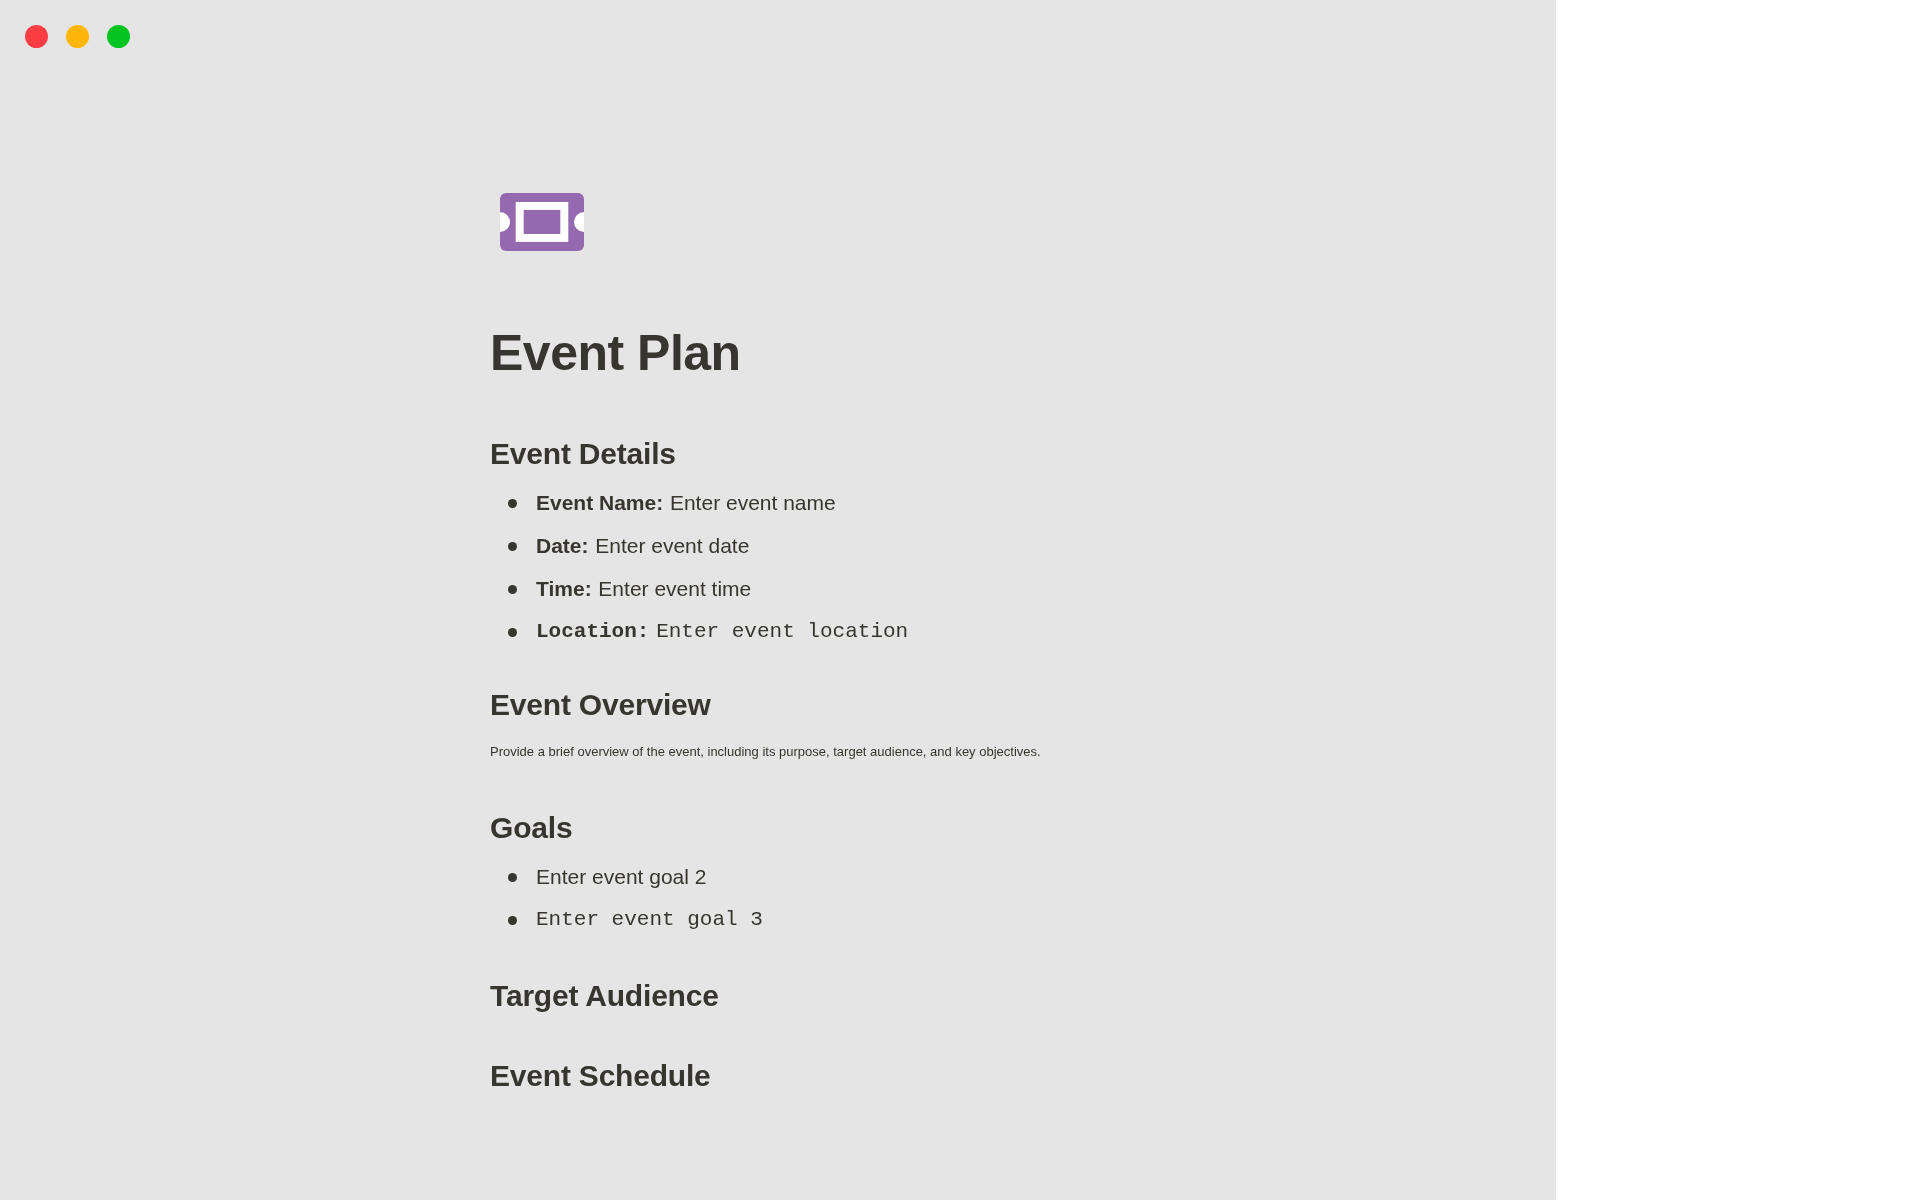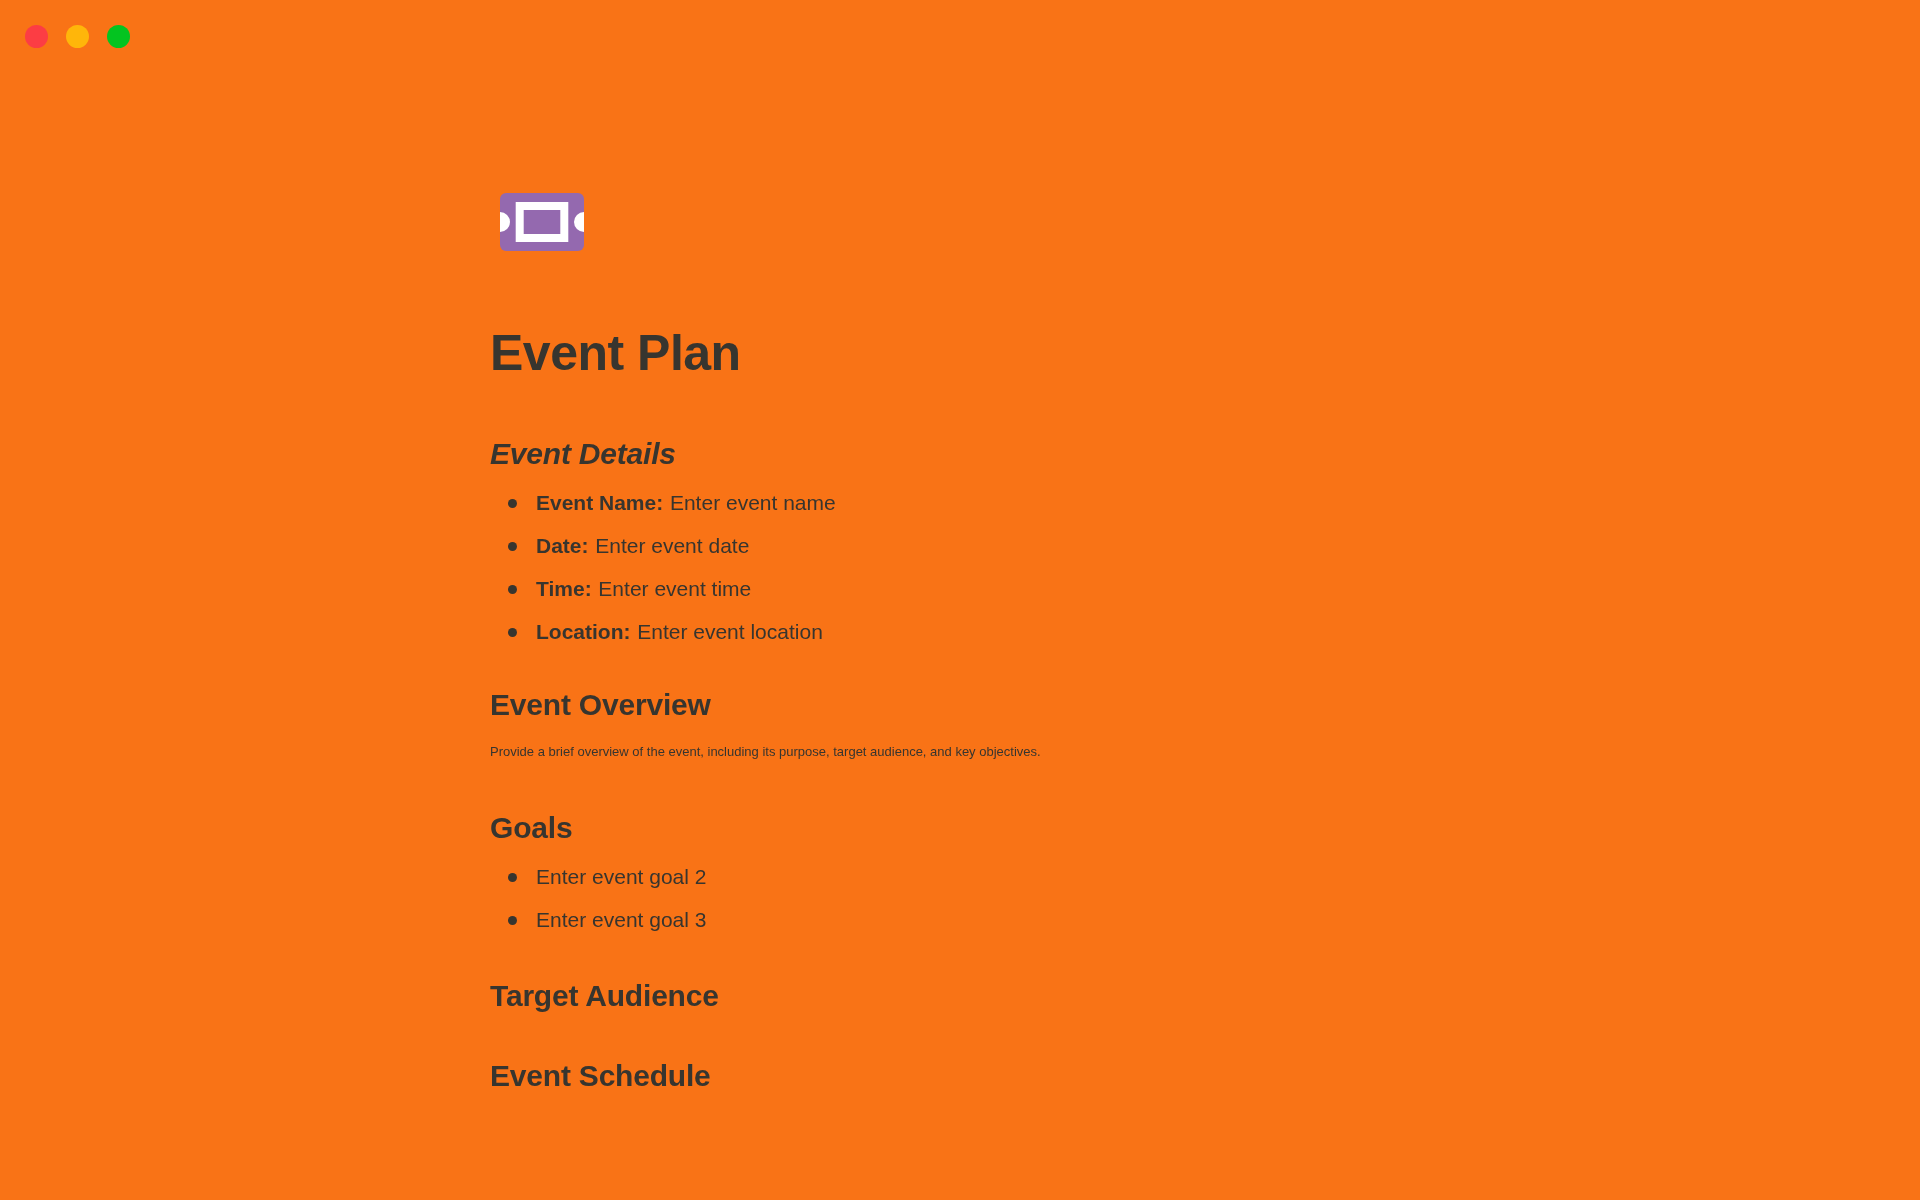--- a/index.html
+++ b/index.html
@@ -2,23 +2,23 @@
 <html><head>
 <meta charset="utf-8">
 <style>
   html, body { margin: 0; padding: 0; }
   body {
     font-family: "Liberation Sans", "DejaVu Sans", sans-serif;
     background: #ffffff;
   }
   .app {
     position: relative;
-    width: 1920px;
+    width: 1556px;
     height: 1200px;
-    background: #f97316;
+    background: #e5e5e5;
     overflow: hidden;
     color: #37352F;
   }
   
   .titlebar {
     position: absolute;
     top: 0; left: 0;
     width: 100%; height: 60px;
   }
   .light {
@@ -58,39 +58,39 @@
     color: #37352F;
   }
   h2.section-heading {
     margin: 42px 0 0 0;
     font-size: 30px;
     line-height: 38px;
     font-weight: 700;
     letter-spacing: -0.2px;
     color: #37352F;
   }
-  h2.mt-after-title { margin-top: 52px; font-style: italic; }
+  h2.mt-after-title { margin-top: 52px; }
   h2.mt-after-list  { margin-top: 39px; }
 
   .para {
     margin: 13px 0 0 0;
     font-size: 13px;
     line-height: 30px;
     white-space: nowrap;
     color: #37352F;
   }
   .list { margin: 15px 0 0 0; }
   .li {
     display: flex;
     align-items: flex-start;
     margin-bottom: 13px;
     font-size: 21px;
     line-height: 30px;
   }
-  .li:last-child { margin-bottom: 0; }
+  .li:last-child { margin-bottom: 0; font-family: Liberation Mono, monospace; }
   .dot {
     flex: 0 0 auto;
     width: 9px; height: 9px;
     border-radius: 50%;
     background: #37352F;
     margin: 11px 19px 0 18px;
   }
   .li-label { font-weight: 700; }
   .li-label:not(:empty) { margin-right: 0.32em; }
 </style>

